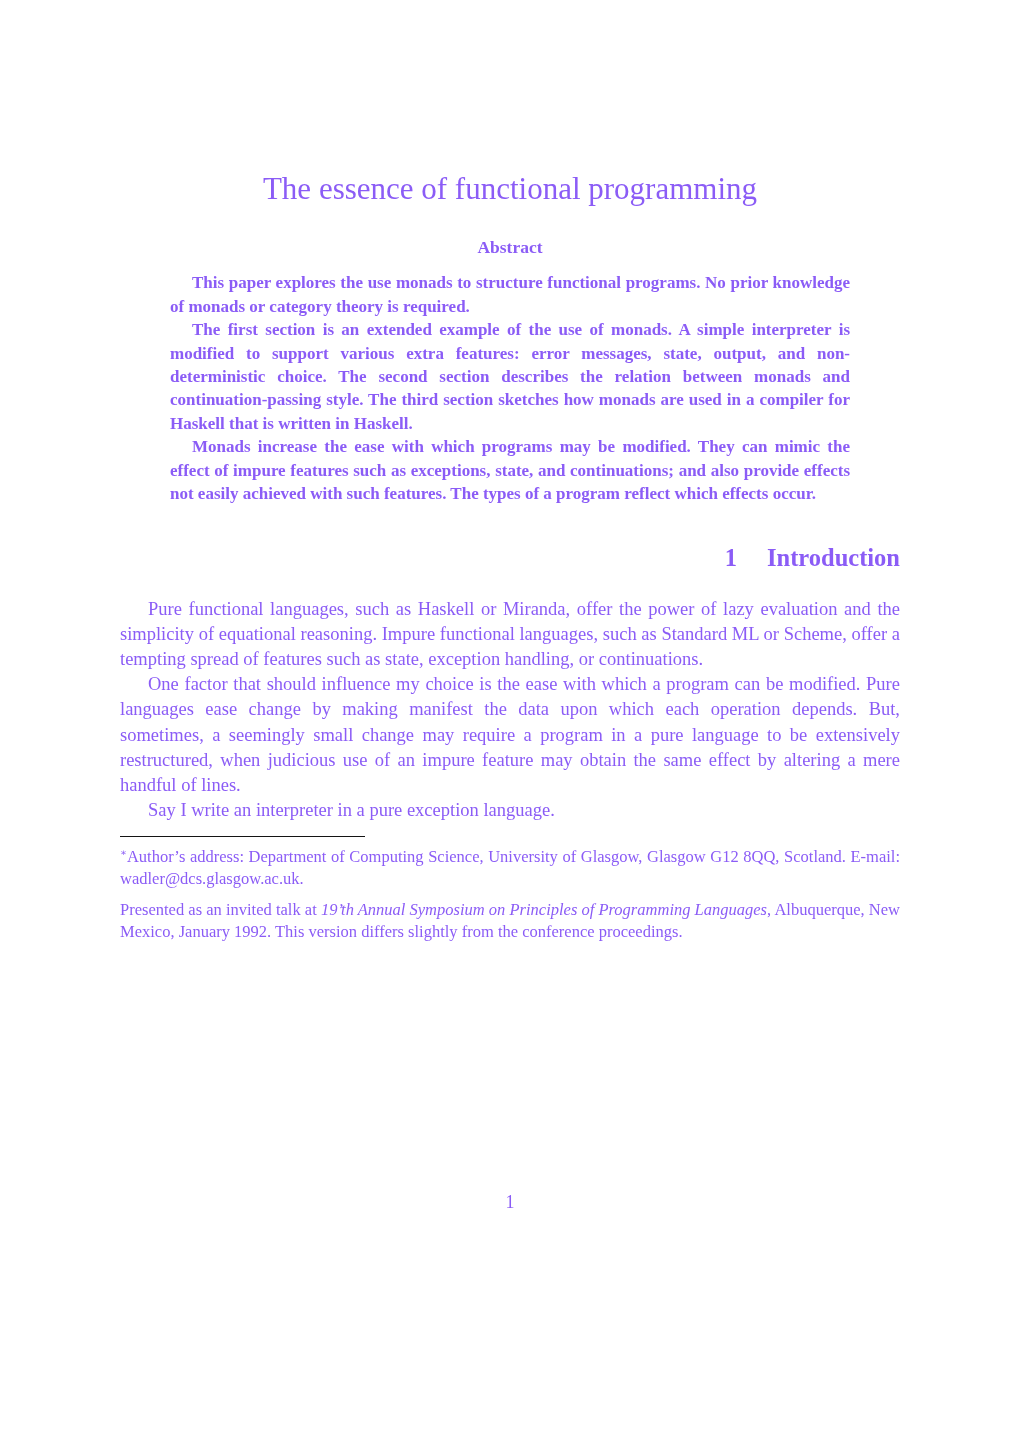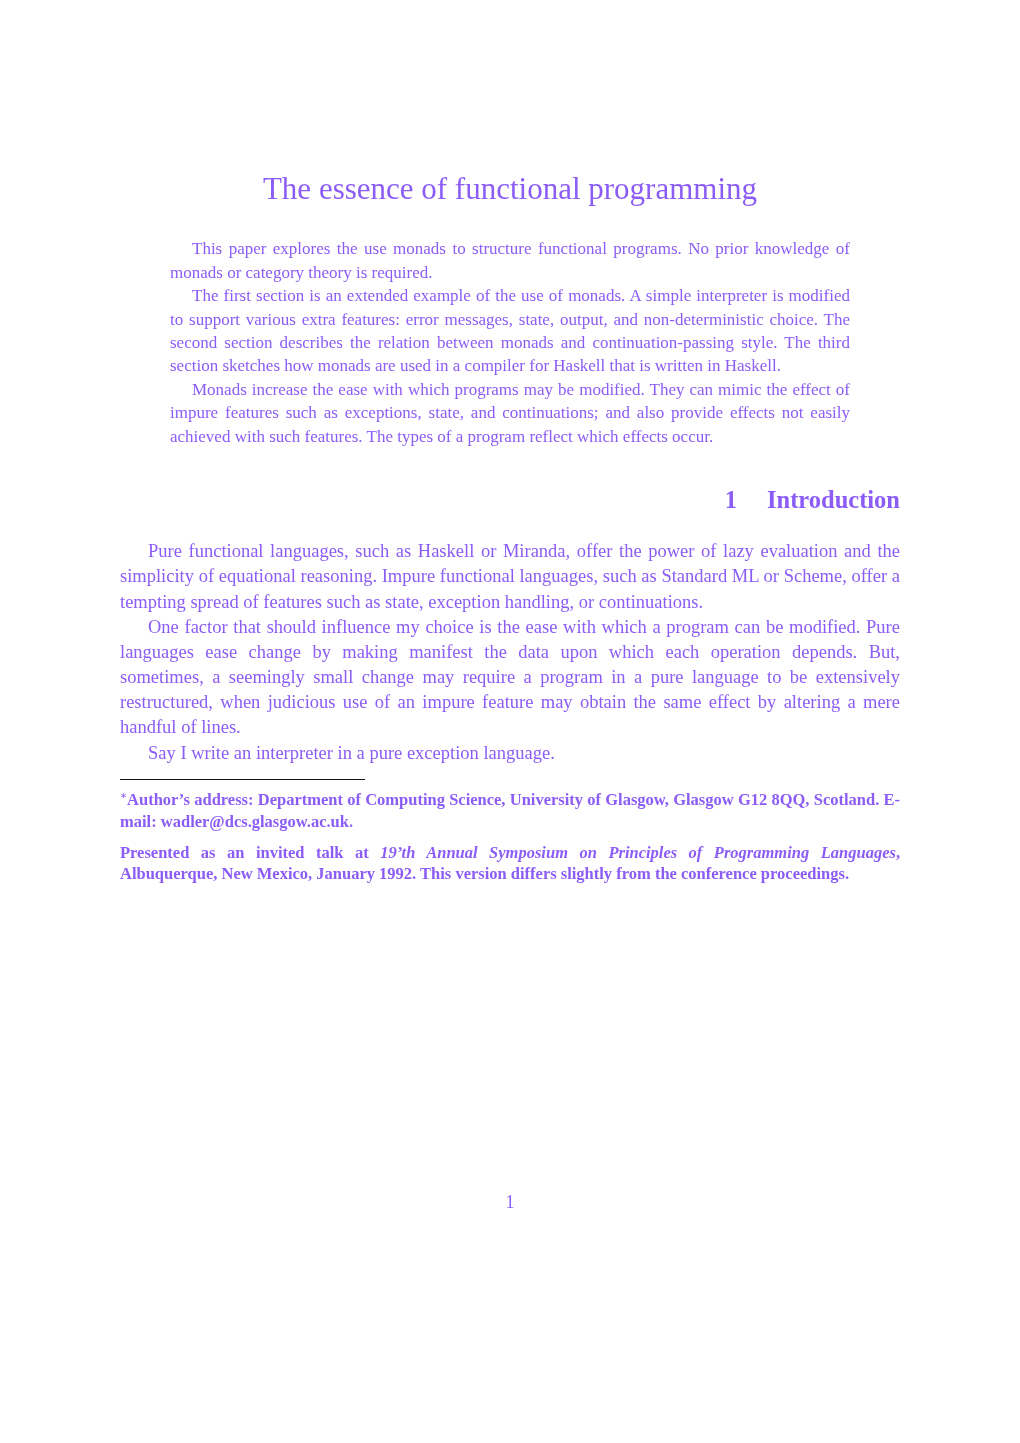--- a/index.html
+++ b/index.html
@@ -44,20 +44,21 @@
     font-weight: bold;
     font-size: 17.5px;
     margin: 0 0 13px 0;
   }
   .abstract p {
     font-size: 17px;
     line-height: 1.38;
     text-align: justify;
     margin: 0;
     text-indent: 22px;
+    font-weight: bold;
   }
   .section-heading {
     font-size: 24.5px;
     font-weight: bold;
     margin: 38px 0 25px 0;
     text-align: right;
   }
   .section-heading .secnum {
     display: inline-block;
     margin-right: 30px;
@@ -76,21 +77,20 @@
     border: none;
     border-top: 1.5px solid #141414;
     width: 245px;
     margin: 13px 0 9px 0;
   }
   .footnotes p {
     font-size: 16.5px;
     line-height: 1.33;
     text-align: justify;
     margin: 0 0 9px 0;
-    font-weight: bold;
   }
   .footnotes .italic {
     font-style: italic;
   }
   .page-number {
     position: absolute;
     top: 1192px;
     left: 0;
     right: 0;
     text-align: center;
@@ -99,20 +99,21 @@
 </style>
 </head>
 <body>
 
 <div class="page">
 
   <h1 class="title">The essence of functional programming</h1>
 
 
   <div class="abstract">
+    <div class="abstract-heading">Abstract</div>
     <p>This paper explores the use monads to structure functional programs. No prior knowledge of monads or category theory is required.</p>
     <p>The first section is an extended example of the use of monads. A simple interpreter is modified to support various extra features: error messages, state, output, and non-deterministic choice. The second section describes the relation between monads and continuation-passing style. The third section sketches how monads are used in a compiler for Haskell that is written in Haskell.</p>
     <p>Monads increase the ease with which programs may be modified. They can mimic the effect of impure features such as exceptions, state, and continuations; and also provide effects not easily achieved with such features. The types of a program reflect which effects occur.</p>
   </div>
 
   <h2 class="section-heading"><span class="secnum">1</span><span>Introduction</span></h2>
 
   <div class="body-text">
     <p>Pure functional languages, such as Haskell or Miranda, offer the power of lazy evaluation and the simplicity of equational reasoning. Impure functional languages, such as Standard ML or Scheme, offer a tempting spread of features such as state, exception handling, or continuations.</p>
     <p>One factor that should influence my choice is the ease with which a program can be modified. Pure languages ease change by making manifest the data upon which each operation depends. But, sometimes, a seemingly small change may require a program in a pure language to be extensively restructured, when judicious use of an impure feature may obtain the same effect by altering a mere handful of lines.</p>

